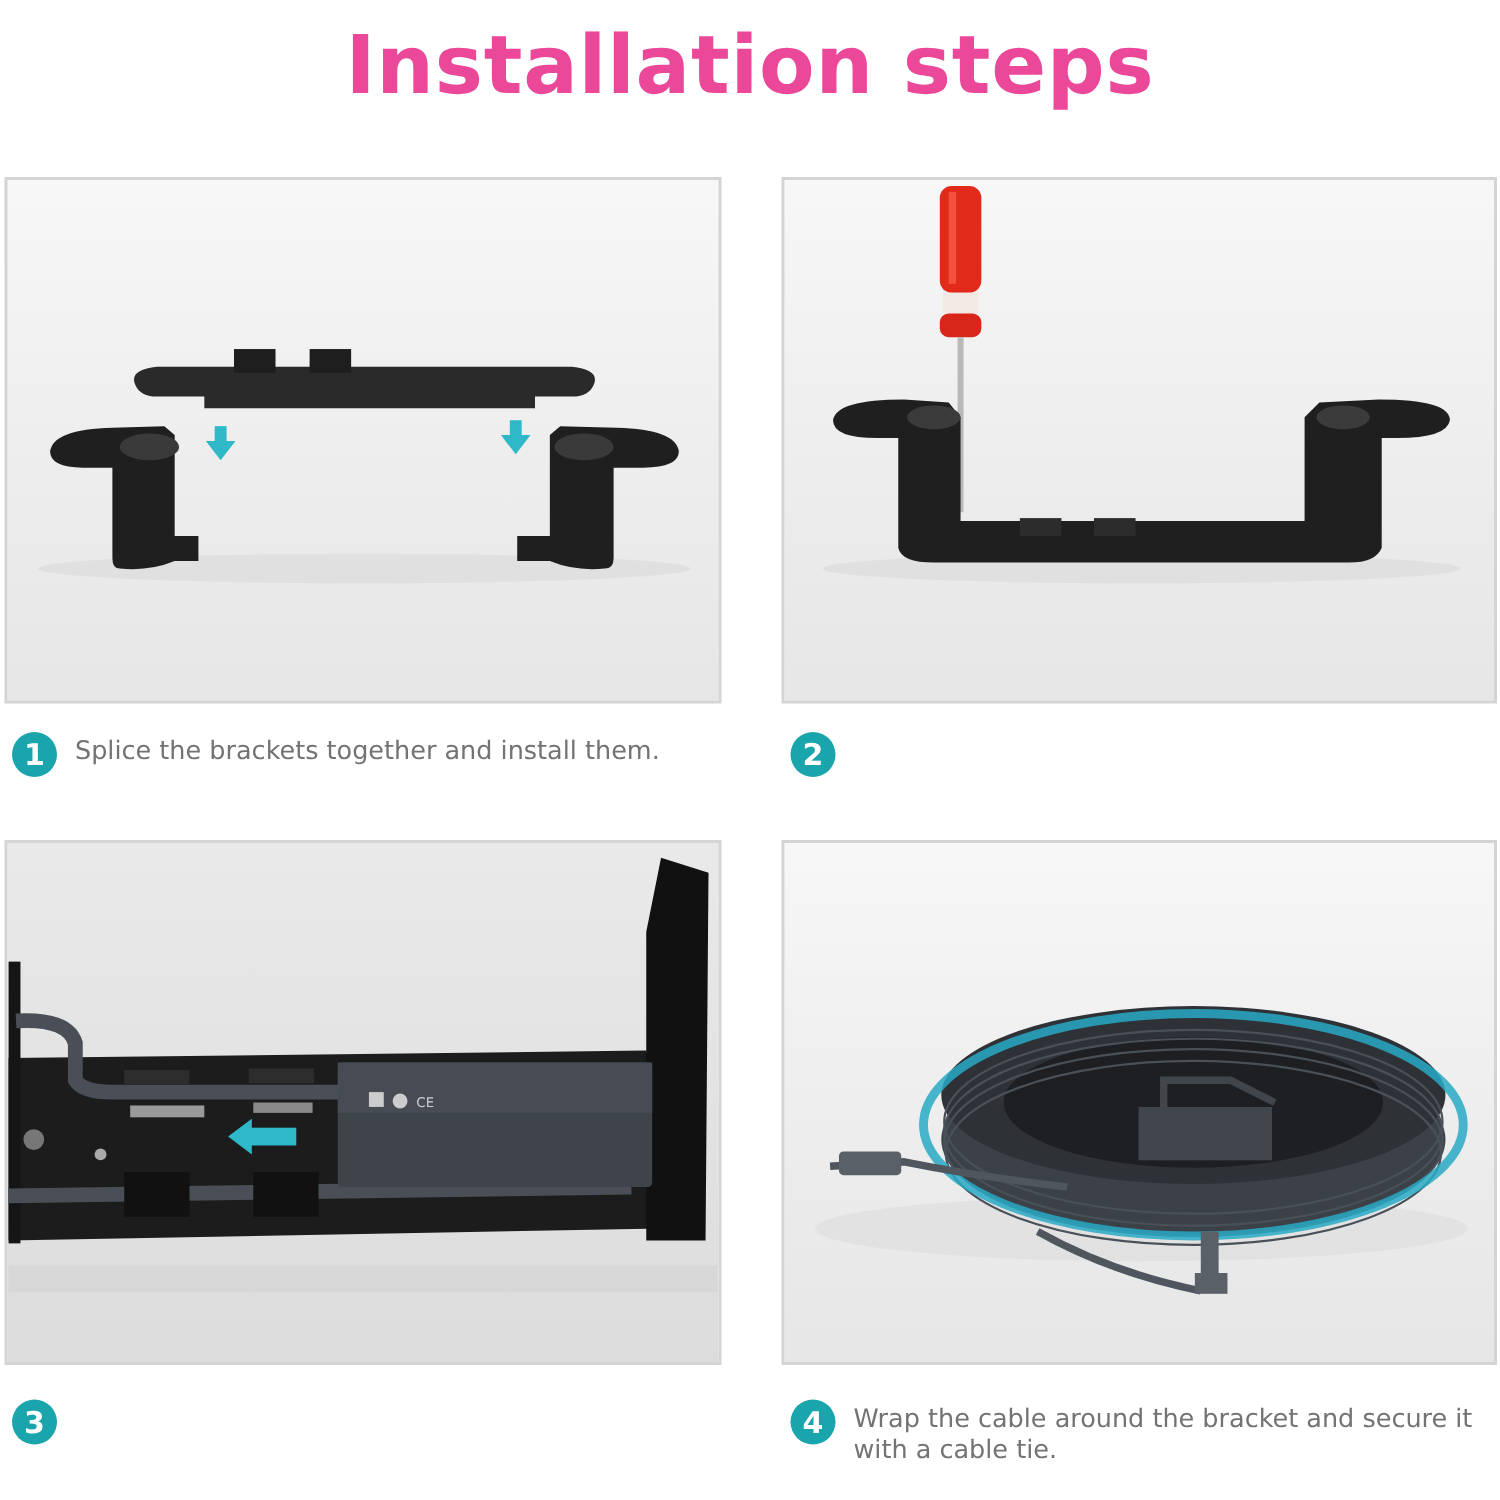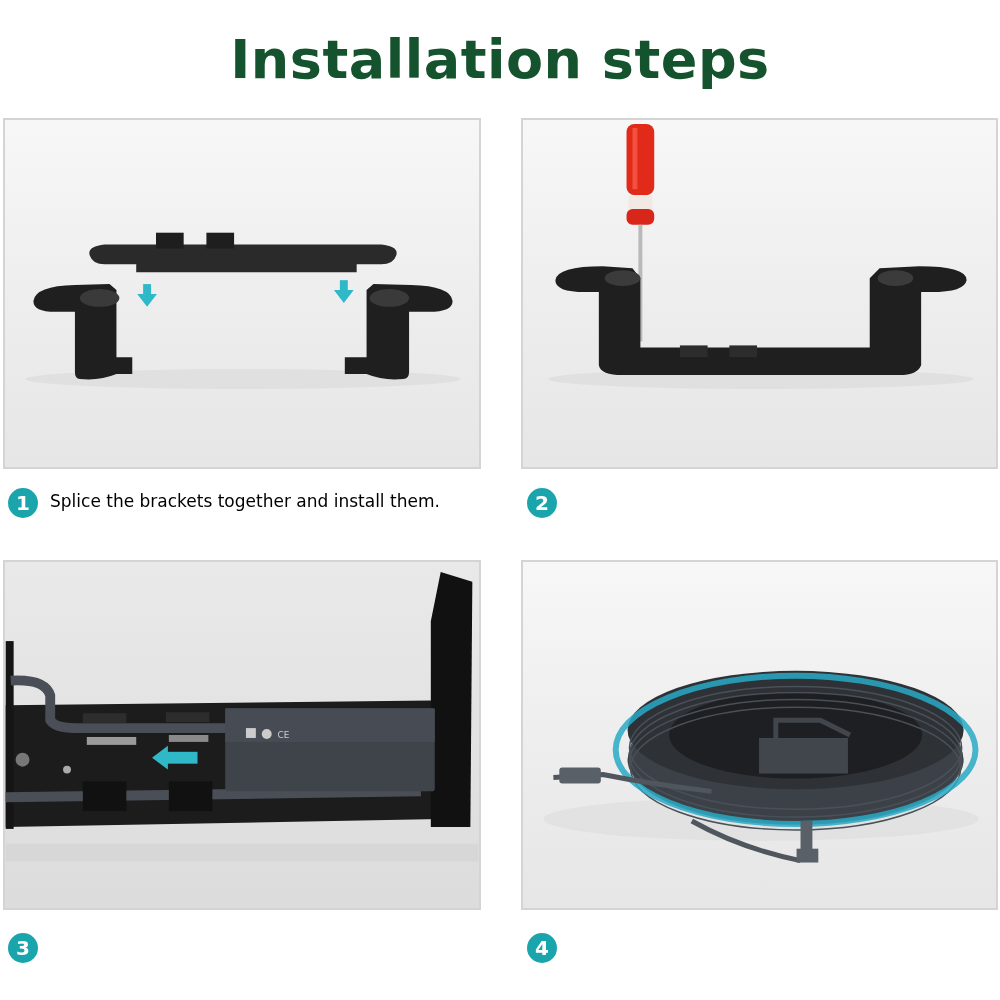--- a/index.html
+++ b/index.html
@@ -1,26 +1,26 @@
 <!DOCTYPE html>
 <html><head>
 <meta charset="utf-8">
 <style>
   html,body{margin:0;padding:0;background:#ffffff;}
   body{width:1000px;height:1000px;position:relative;overflow:hidden;font-family:"DejaVu Sans","Liberation Sans",sans-serif;}
-  .title{position:absolute;top:28px;left:0;width:1000px;text-align:center;font-size:54px;font-weight:bold;color:#14532d;letter-spacing:0.5px;}
+  .title{position:absolute;top:12px;left:0;width:1000px;text-align:center;font-size:54px;font-weight:bold;color:#ec4899;letter-spacing:0.5px;}
   .panel{position:absolute;border:2px solid #d4d4d4;background:linear-gradient(180deg,#f7f7f7 0%,#ededed 55%,#e6e6e6 100%);overflow:hidden;box-sizing:border-box;}
   .p1{left:3px;top:118px;width:478px;height:351px;}
   .p2{left:521px;top:118px;width:477px;height:351px;}
   .p3{left:3px;top:560px;width:478px;height:350px;background:linear-gradient(180deg,#e9e9e9 0%,#dcdcdc 100%);}
   .p4{left:521px;top:560px;width:477px;height:350px;}
   .panel svg{position:absolute;left:0;top:0;width:100%;height:100%;}
   .step{position:absolute;display:flex;align-items:flex-start;}
   .badge{width:30px;height:30px;border-radius:50%;background:#1aa5ad;color:#fff;font-weight:bold;font-size:20px;display:flex;align-items:center;justify-content:center;flex:0 0 30px;}
-  .step-text{font-size:17px;color:#000000;line-height:21px;margin-left:12px;margin-top:3px;}
+  .step-text{font-size:17px;color:#737373;line-height:21px;margin-left:12px;margin-top:3px;}
   .s1{left:8px;top:488px;width:480px;}
   .s2{left:527px;top:488px;width:460px;}
   .s3{left:8px;top:933px;width:480px;}
   .s4{left:527px;top:933px;width:460px;}
 </style>
 </head>
 <body>
 
 <div class="title">Installation steps</div>
 
@@ -137,13 +137,14 @@
     <rect x="276" y="290" width="22" height="14" fill="#5a6068"></rect>
     <rect x="280" y="262" width="12" height="30" fill="#5a6068"></rect>
   </svg>
 </div>
 
 <div class="step s3">
   <div class="badge">3</div>
 </div>
 <div class="step s4">
   <div class="badge">4</div>
+  <div class="step-text">Wrap the cable around the bracket and secure it with a cable tie.</div>
 </div>
 
 </body></html>

